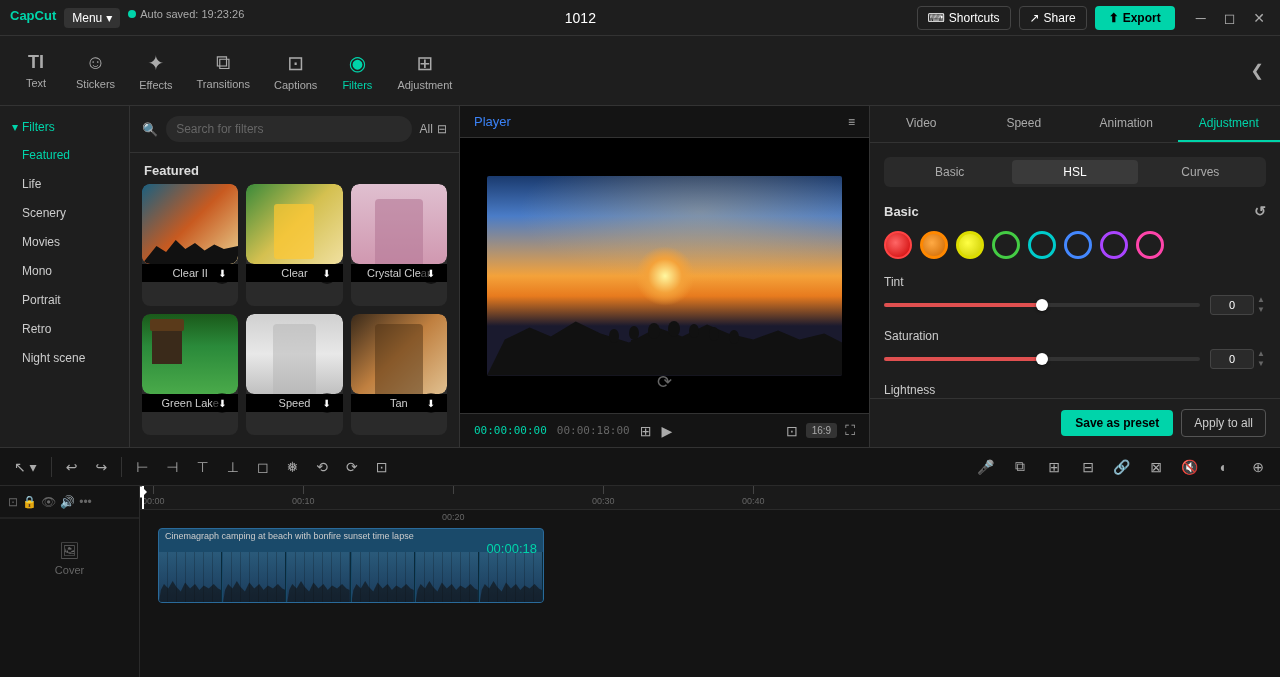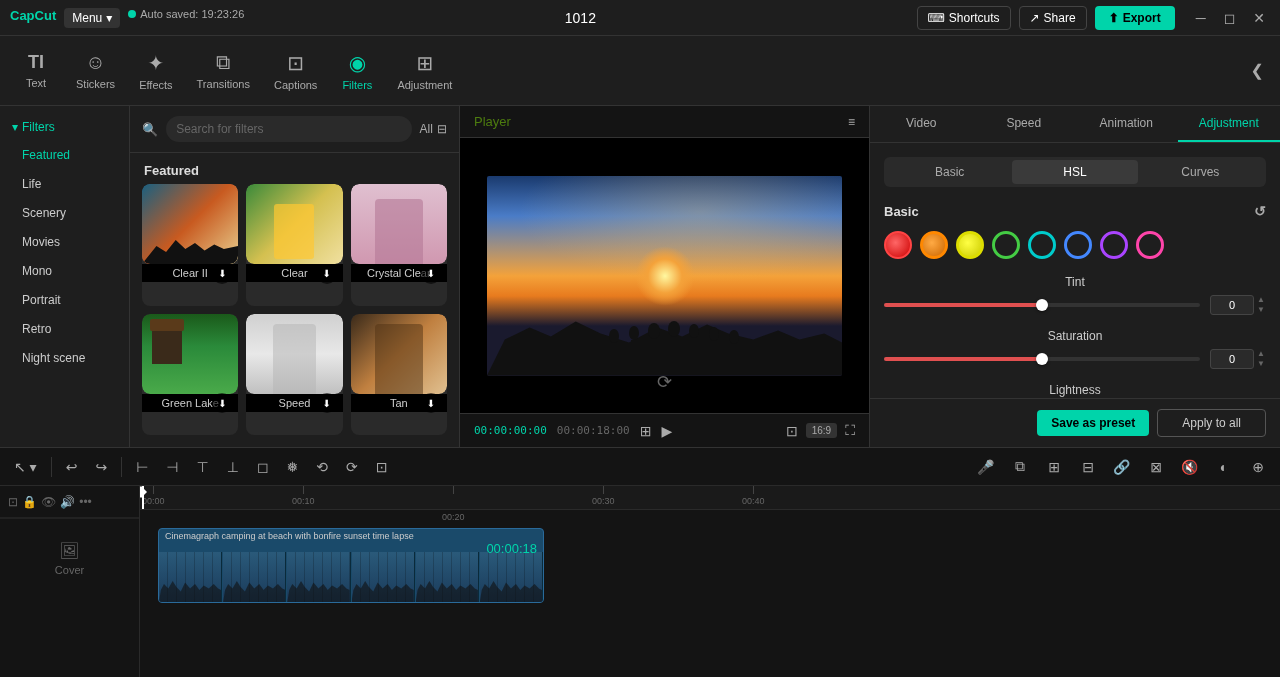--- a/index.html
+++ b/index.html
@@ -44,21 +44,21 @@
     .filter-section-title { padding: 10px 14px 6px; font-size: 13px; font-weight: 600; color: #ddd; }
     .filter-grid { display: grid; grid-template-columns: 1fr 1fr 1fr; gap: 8px; padding: 0 12px 12px; overflow-y: auto; flex: 1; }
     .filter-card { position: relative; border-radius: 8px; overflow: hidden; cursor: pointer; background: #2a2a2a; }
     .filter-thumb { width: 100%; height: 80px; border-radius: 8px; overflow: hidden; }
     .filter-card .dl-icon { position: absolute; bottom: 22px; right: 6px; background: rgba(0,0,0,0.6); border-radius: 50%; width: 20px; height: 20px; display: flex; align-items: center; justify-content: center; font-size: 10px; }
     .filter-card .card-label { font-size: 11px; color: #ccc; padding: 3px 4px; text-align: center; background: #000000; }
 
     
     .player-panel { flex: 1; background: #141414; display: flex; flex-direction: column; border-right: 1px solid #333; }
     .player-header { display: flex; align-items: center; justify-content: space-between; padding: 8px 14px; border-bottom: 1px solid #333; }
-    .player-title { font-size: 13px; color: #4d7c0f; }
+    .player-title { font-size: 13px; color: #3b82f6; }
     .player-menu-icon { color: #aaa; cursor: pointer; }
     .player-viewport { flex: 1; display: flex; align-items: center; justify-content: center; position: relative; background: #000; }
     .player-viewport-inner { width: 355px; height: 200px; position: relative; overflow: hidden; border-radius: 2px; }
     .beach-scene { width: 100%; height: 100%; background: linear-gradient(180deg, #1a3a6e 0%, #4a7cc7 20%, #f4a23a 50%, #e87b1e 60%, #1a1a2e 75%, #1a1a2e 100%); position: relative; }
     .beach-silhouettes { position: absolute; bottom: 0; left: 0; right: 0; height: 60px; background: #111; clip-path: polygon(0 100%, 5% 40%, 12% 20%, 18% 35%, 25% 10%, 32% 30%, 40% 45%, 48% 20%, 55% 35%, 62% 15%, 68% 30%, 75% 40%, 82% 25%, 88% 40%, 95% 30%, 100% 45%, 100% 100%); }
     .clouds { position: absolute; top: 0; left: 0; right: 0; height: 60%; background: radial-gradient(ellipse at 60% 30%, rgba(255,200,100,0.3) 0%, transparent 60%); }
     .player-rotate-icon { position: absolute; bottom: 20px; left: 50%; transform: translateX(-50%); color: #666; font-size: 18px; cursor: pointer; }
     .player-controls { display: flex; align-items: center; padding: 8px 14px; gap: 10px; border-top: 1px solid #333; }
     .time-current { color: #00d4aa; font-size: 11px; font-family: monospace; }
     .time-total { color: #666; font-size: 11px; font-family: monospace; }
@@ -82,32 +82,32 @@
     .color-dot { width: 28px; height: 28px; border-radius: 50%; border: 2px solid transparent; cursor: pointer; }
     .color-dot.red { background: radial-gradient(circle at 40% 40%, #ff6666, #cc0000); border-color: #ff4444; }
     .color-dot.orange { background: radial-gradient(circle at 40% 40%, #ffaa44, #cc6600); border: 3px solid #ff8800; }
     .color-dot.yellow { background: radial-gradient(circle at 40% 40%, #ffff44, #cccc00); border: 3px solid #dddd00; }
     .color-dot.green { background: transparent; border: 3px solid #44cc44; }
     .color-dot.cyan { background: transparent; border: 3px solid #00cccc; }
     .color-dot.blue { background: transparent; border: 3px solid #4488ff; }
     .color-dot.purple { background: transparent; border: 3px solid #aa44ff; }
     .color-dot.pink { background: transparent; border: 3px solid #ff44aa; }
     .slider-row { margin-bottom: 14px; }
-    .slider-label { font-size: 12px; color: #ccc; margin-bottom: 6px; text-align: center; }
+    .slider-label { font-size: 12px; color: #ccc; margin-bottom: 6px; }
     .slider-track { display: flex; align-items: center; gap: 10px; }
     .slider-container { flex: 1; position: relative; height: 4px; background: #333; border-radius: 2px; }
     .slider-fill { height: 100%; background: #e05050; border-radius: 2px; position: absolute; top: 0; left: 0; }
     .slider-thumb { width: 12px; height: 12px; background: #fff; border-radius: 50%; position: absolute; top: 50%; transform: translate(-50%, -50%); cursor: pointer; box-shadow: 0 1px 3px rgba(0,0,0,0.5); }
     .slider-value-box { display: flex; align-items: center; gap: 2px; }
     .slider-value { background: #2a2a2a; border: 1px solid #444; color: #fff; width: 44px; padding: 3px 6px; border-radius: 3px; font-size: 11px; text-align: center; }
     .slider-arrows { display: flex; flex-direction: column; }
     .slider-arrow { background: transparent; border: none; color: #666; cursor: pointer; font-size: 8px; line-height: 1; padding: 1px; }
     .panel-footer { display: flex; align-items: center; justify-content: flex-end; gap: 8px; padding: 10px 14px; border-top: 1px solid #333; }
     .save-preset-btn { background: #00d4aa; border: none; color: #000; padding: 6px 14px; border-radius: 4px; cursor: pointer; font-size: 12px; font-weight: 600; }
-    .apply-all-btn { background: transparent; border: 1px solid #555; color: #ccc; padding: 6px 24px; border-radius: 4px; cursor: pointer; font-size: 12px; }
+    .apply-all-btn { background: transparent; border: 1px solid #555; color: #ccc; padding: 6px 12px; border-radius: 4px; cursor: pointer; font-size: 12px; }
 
     
     .timeline { height: 230px; background: #141414; border-top: 1px solid #333; flex-shrink: 0; display: flex; flex-direction: column; }
     .timeline-toolbar { height: 38px; display: flex; align-items: center; padding: 0 8px; gap: 6px; border-bottom: 1px solid #2a2a2a; }
     .tl-btn { background: transparent; border: none; color: #aaa; cursor: pointer; font-size: 14px; padding: 4px 6px; border-radius: 3px; }
     .tl-separator { width: 1px; height: 20px; background: #333; margin: 0 2px; }
     .tl-right { margin-left: auto; display: flex; align-items: center; gap: 6px; }
     .tl-icon-btn { background: transparent; border: none; color: #aaa; cursor: pointer; font-size: 14px; padding: 4px 6px; border-radius: 3px; width: 28px; height: 28px; display: flex; align-items: center; justify-content: center; }
     .timeline-body { flex: 1; display: flex; overflow: hidden; }
     .timeline-left-col { width: 140px; flex-shrink: 0; border-right: 1px solid #2a2a2a; display: flex; flex-direction: column; }

